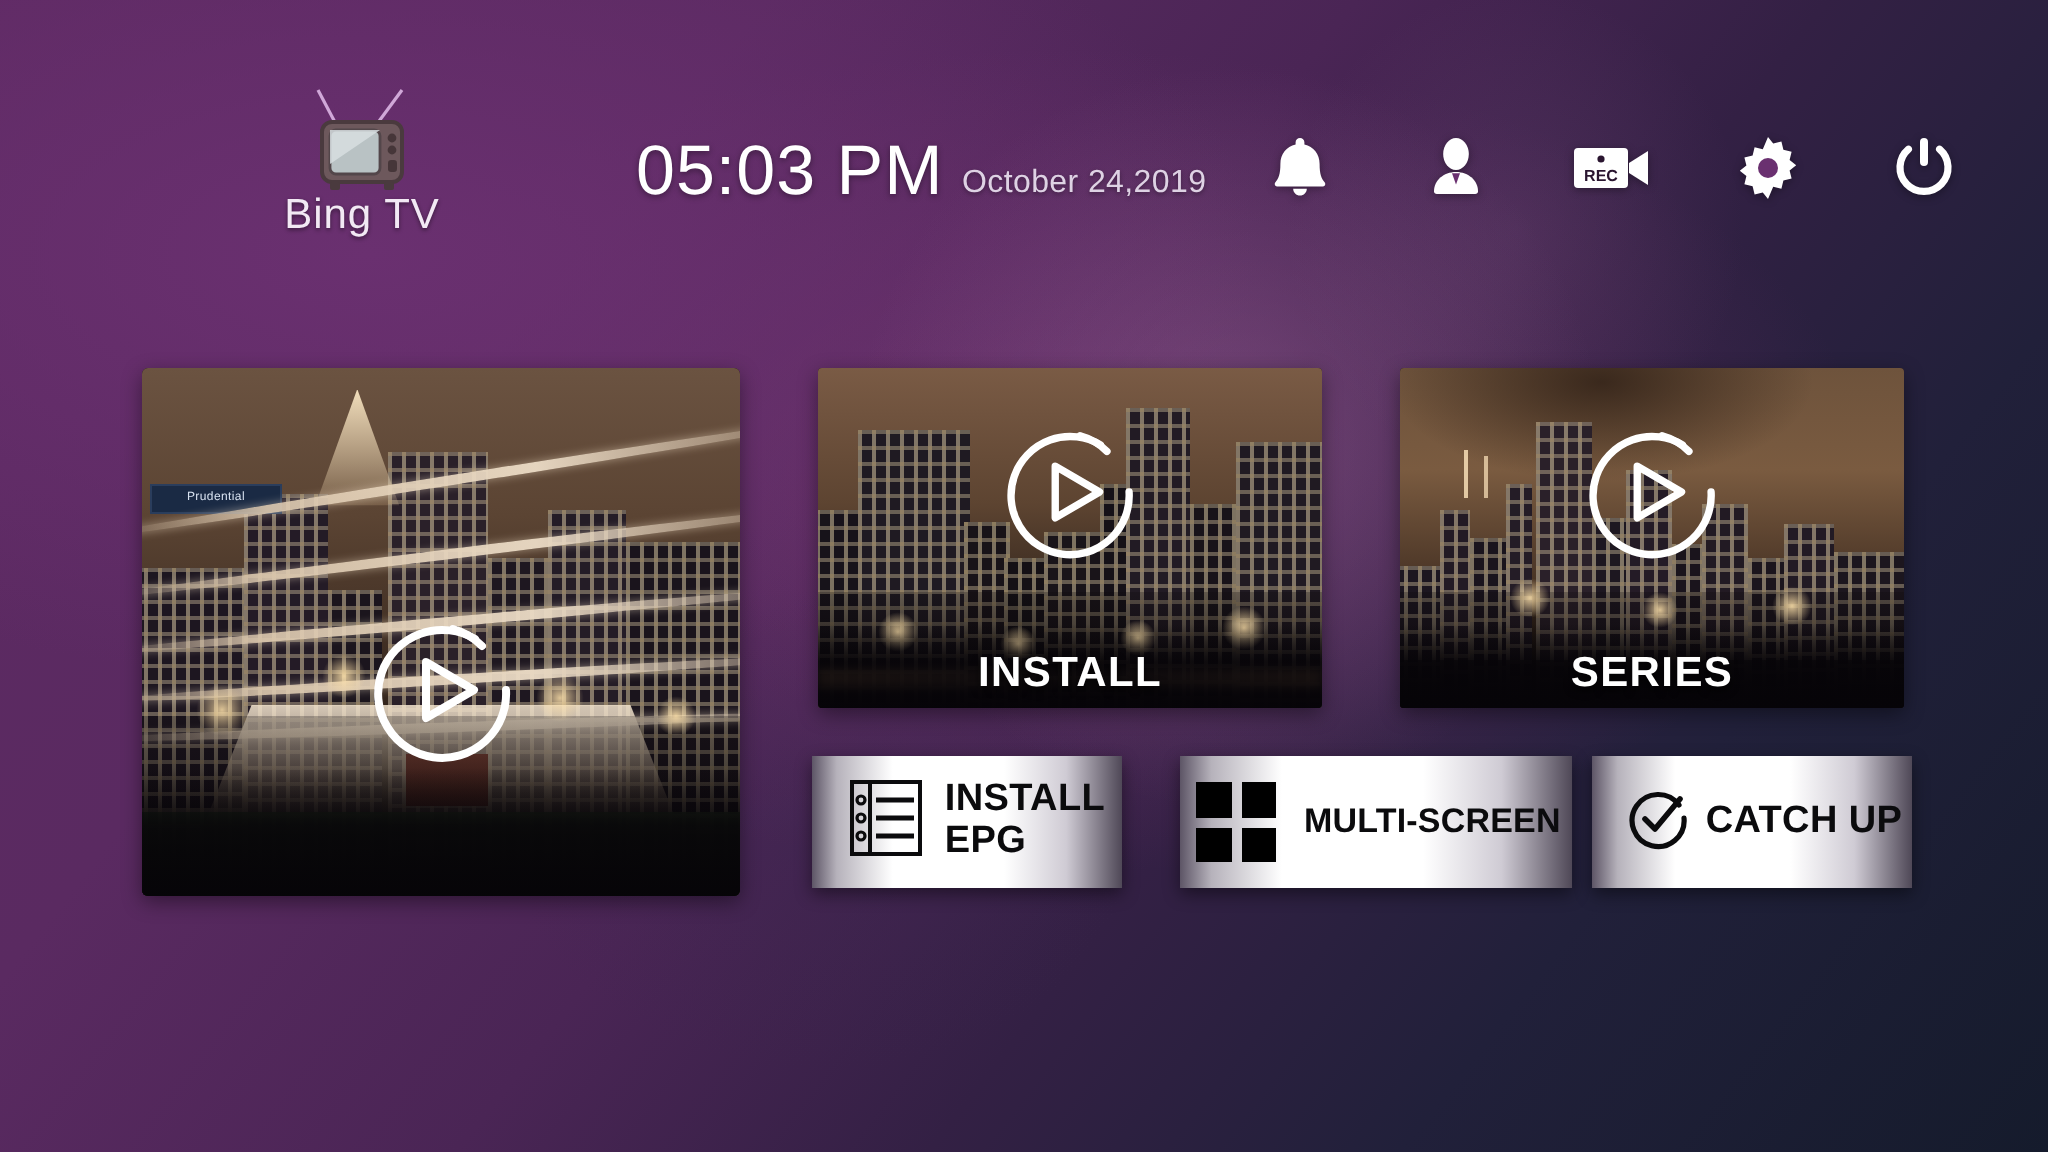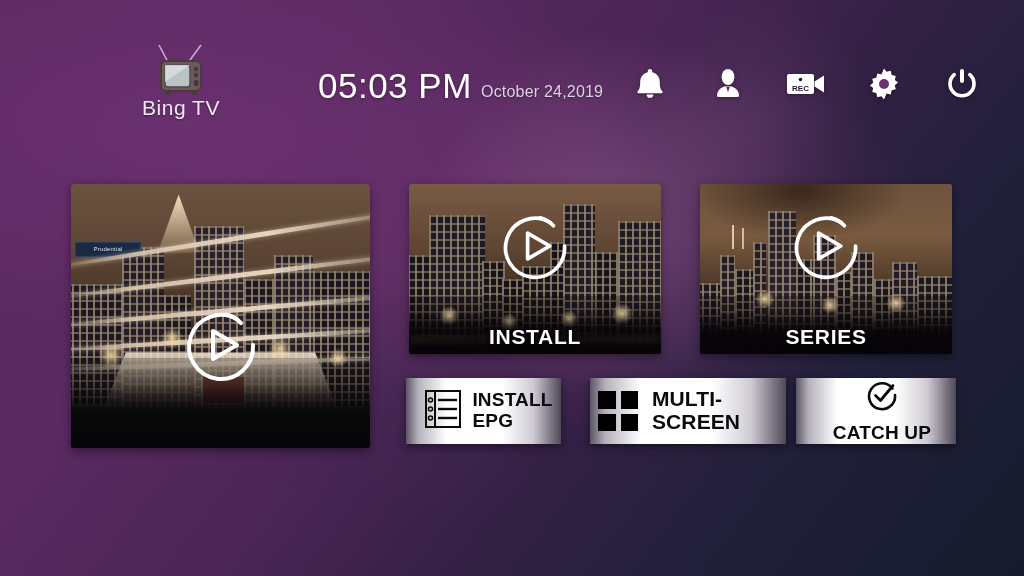--- a/index.html
+++ b/index.html
@@ -133,25 +133,25 @@
 
   
   .action {
     position:absolute; height:66px; cursor:pointer;
     background:linear-gradient(to right,#5d5566 0%,#b6b2bb 8%,#ffffff 26%,#ffffff 62%,#cfcbd4 82%,#4f4857 100%);
     display:flex; align-items:center;
     box-shadow:0 3px 8px rgba(0,0,0,.45);
   }
   #btn-epg         { left:406px; top:378px; width:155px; padding-left:10px; gap:10px;justify-content:center; }
   #btn-multiscreen { left:590px; top:378px; width:196px; padding-left:8px; gap:14px; }
-  #btn-catchup     { left:796px; top:378px; width:160px; padding-left:12px; gap:8px; justify-content:center;flex-direction:column; }
+  #btn-catchup     { left:796px; top:378px; width:160px; padding-left:12px; gap:8px; justify-content:center; }
 
   .action .txt { color:#0b0b0d; font-weight:bold; line-height:1.08; }
   #btn-epg .txt         { font-size:19px; letter-spacing:.2px; }
-  #btn-multiscreen .txt { font-size:21px; letter-spacing:.1px; }
+  #btn-multiscreen .txt { font-size:17px; letter-spacing:.1px; }
   #btn-catchup .txt     { font-size:19px; letter-spacing:.2px; }
 
   .grid-icon { width:40px; height:40px; display:grid; grid-template-columns:1fr 1fr; grid-template-rows:1fr 1fr; gap:5px; flex:0 0 auto; }
   .grid-icon i { background:#000; display:block; }
 
   
   .expiration {
     position:absolute; left:0; right:0; top:503px; text-align:center;
     color:#ece6f2; font-size:19px; letter-spacing:.3px;
     text-shadow:0 1px 3px rgba(0,0,0,.5);

